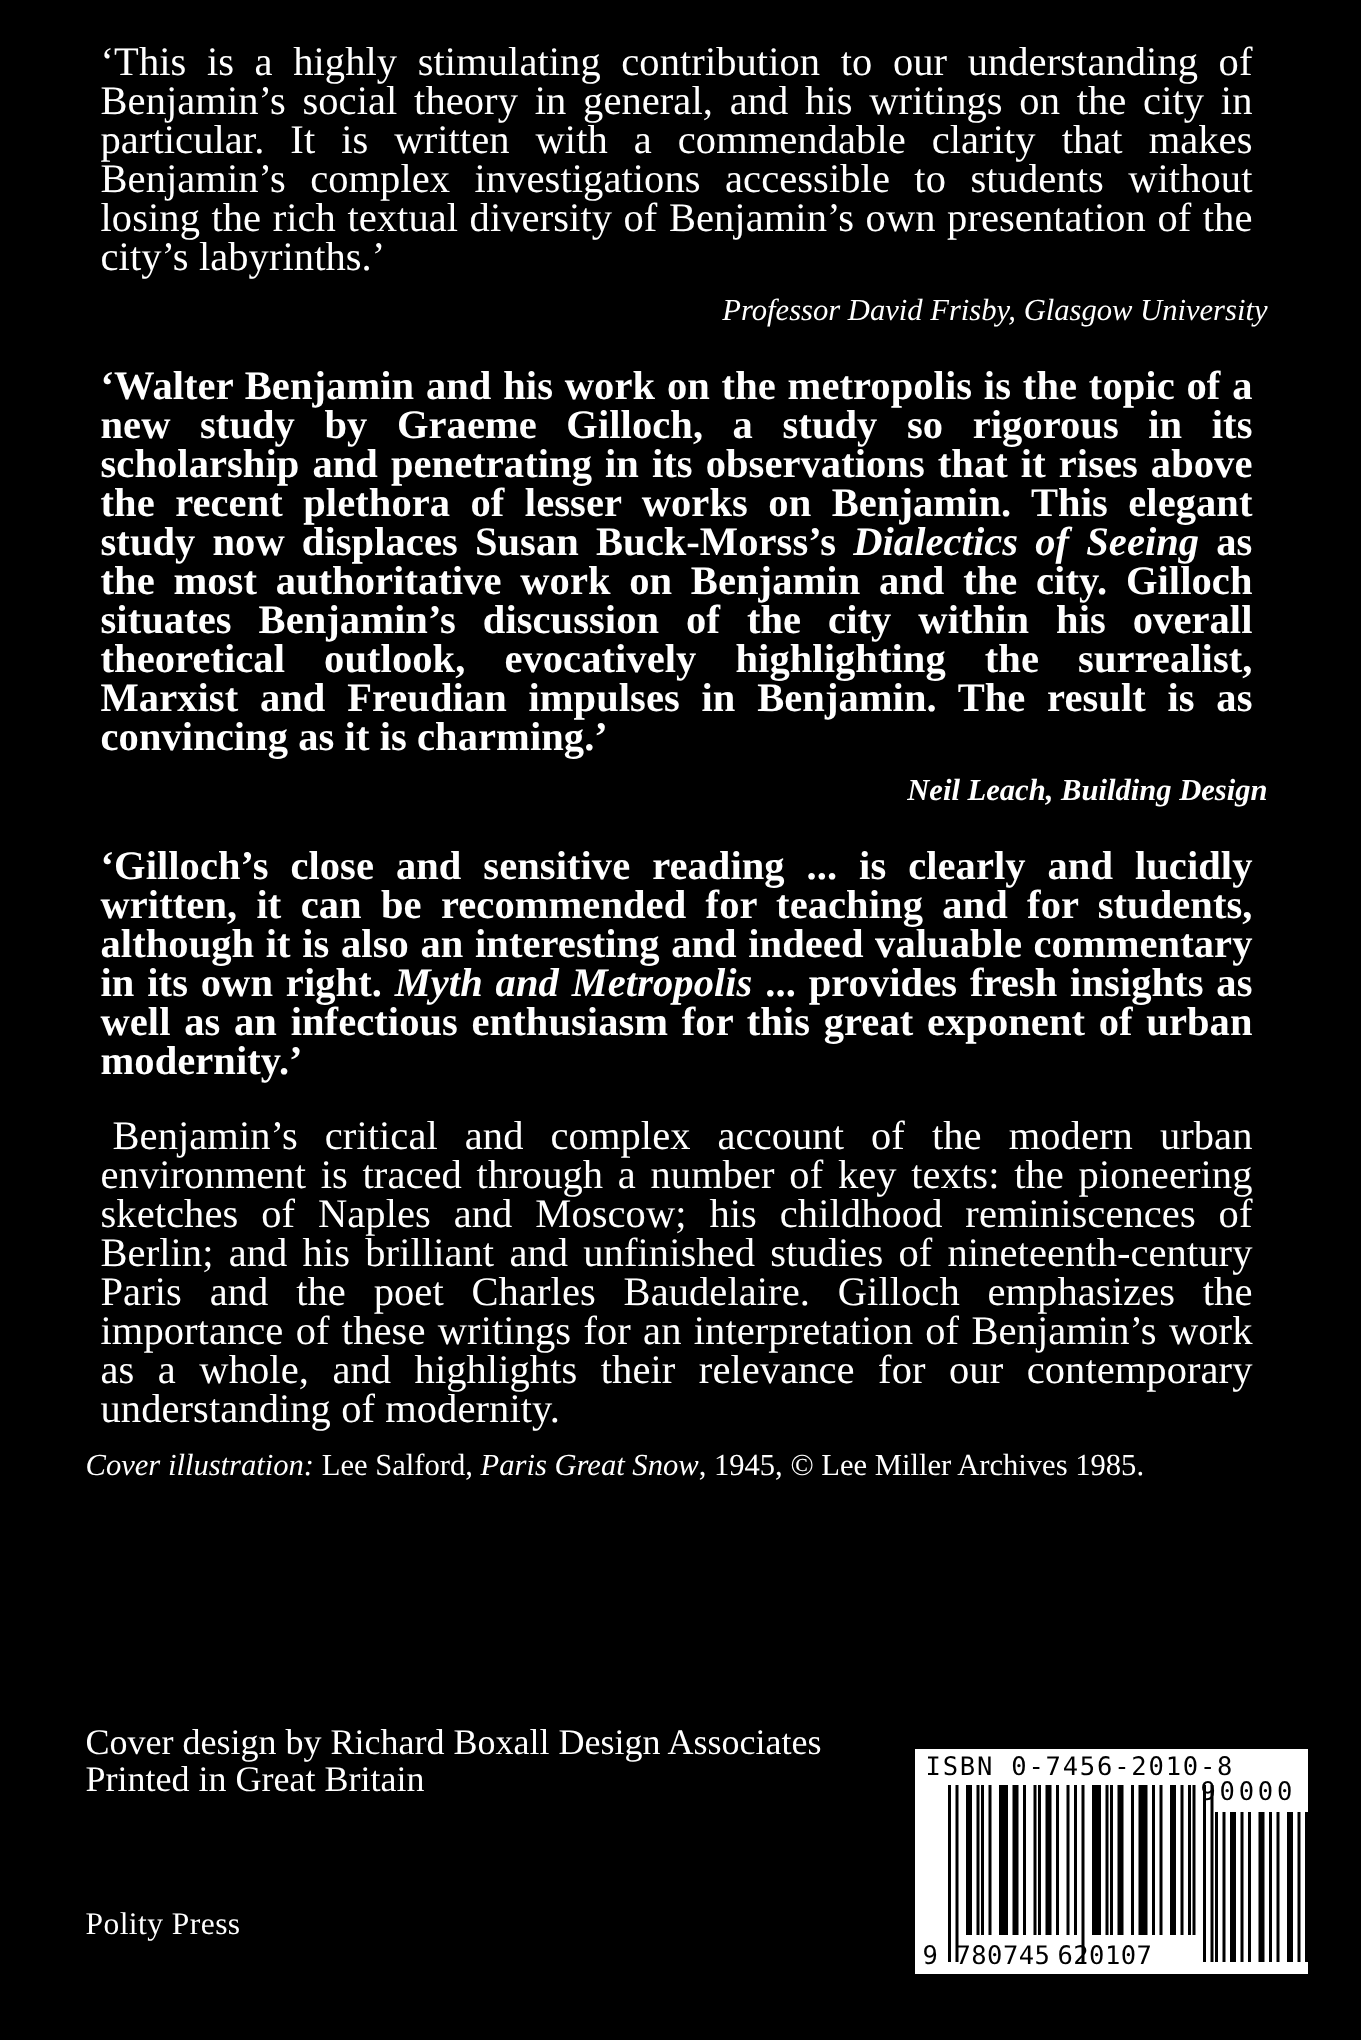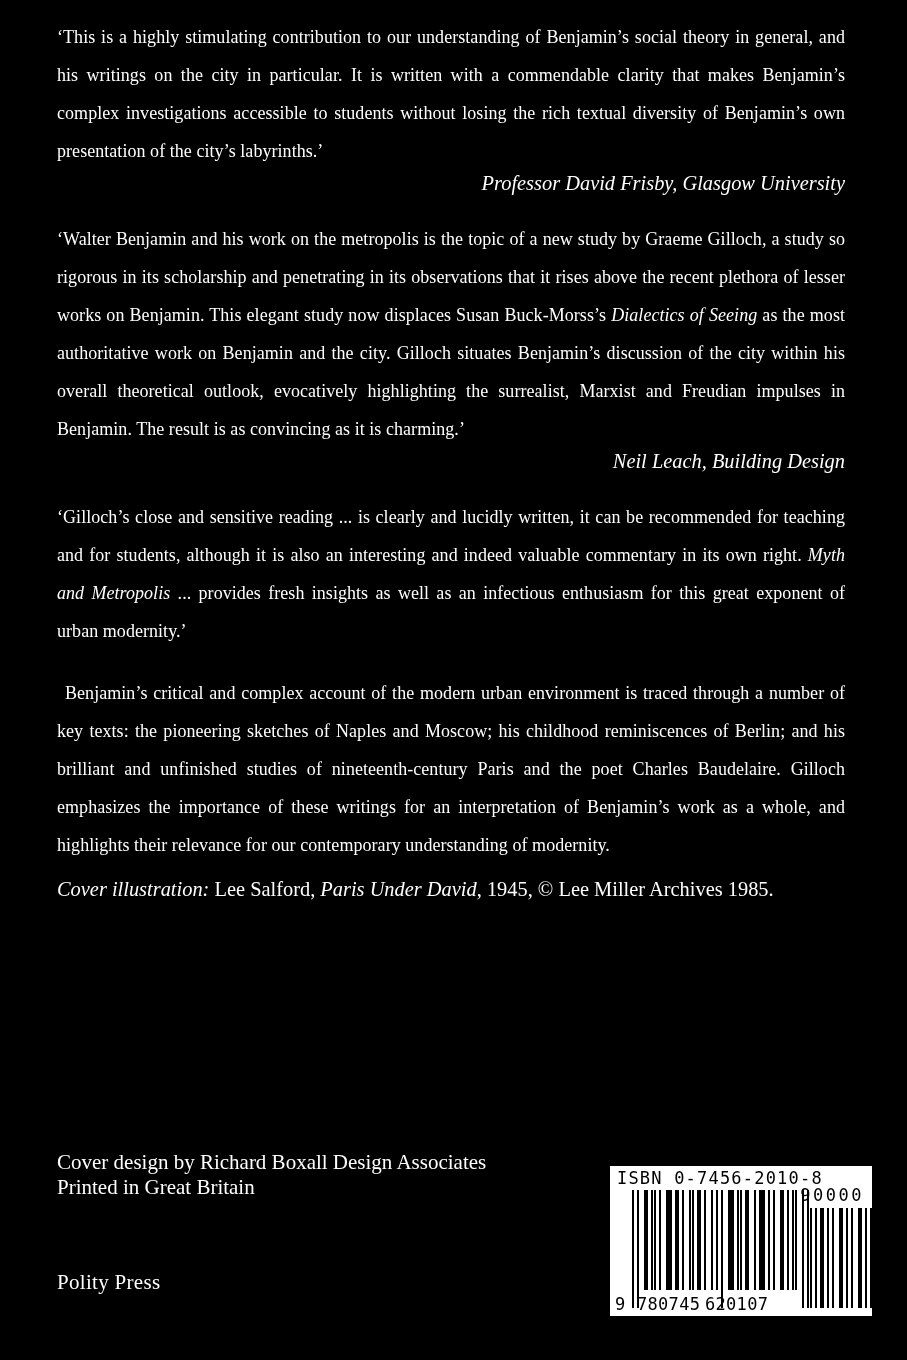--- a/index.html
+++ b/index.html
@@ -3,38 +3,38 @@
   <meta charset="utf-8">
   <style>
     html, body { margin: 0; padding: 0; }
     body {
       width: 907px; height: 1360px; background: #000; color: #fff;
       font-family: "Liberation Serif", "DejaVu Serif", serif;
       position: relative; overflow: hidden;
     }
     .page { position: absolute; left: 57px; top: 18px; width: 788px; }
     .para {
-      font-size: 18px; line-height: 38px; text-align: justify;
-      margin: 0; letter-spacing: 0.05px;
+      font-size: 27px; line-height: 26px; text-align: justify;
+      margin: 10px; letter-spacing: 0.05px;
     }
     .attrib {
       font-size: 20.4px; line-height: 26px; font-style: italic;
       text-align: right; margin: 0;
     }
     .quote { margin-bottom: 24px; }
-    .quote + .quote { margin-top: 0; }
+    .quote + .quote { margin-top: 0; font-weight: bold; }
     .sub { text-indent: 8px; }
     em, i { font-style: italic; }
     .blurb { margin-top: 24px; }
     .bio { margin-top: 28px; font-size: 20.4px; line-height: 26px; }
     .bio b { font-weight: bold; }
     .cover-ill { margin-top: 12px; font-size: 20.4px; line-height: 26px; }
     .credits {
       position: absolute; left: 57px; top: 1150px;
-      font-size: 21px; line-height: 25px;
+      font-size: 24px; line-height: 25px;
     }
     .publisher {
       position: absolute; left: 57px; top: 1270px;
       font-size: 21px; letter-spacing: 0.3px;
     }
     .barcode {
       position: absolute; left: 610px; top: 1166px;
       width: 262px; height: 150px; background: #fff; color: #000;
     }
     .isbn-label {
@@ -84,21 +84,21 @@
 
   <div class="quote">
     <p class="para"><span>‘Gilloch’s close and sensitive reading ... is clearly and lucidly written, it can be recommended for teaching and for students, although it is also an interesting and indeed valuable commentary in its own right. </span><i>Myth and Metropolis</i><span> ... provides fresh insights as well as an infectious enthusiasm for this great exponent of urban modernity.’</span></p>
   </div>
 
   <div class="blurb">
     <p class="para sub">Benjamin’s critical and complex account of the modern urban environment is traced through a number of key texts: the pioneering sketches of Naples and Moscow; his childhood reminiscences of Berlin; and his brilliant and unfinished studies of nineteenth-century Paris and the poet Charles Baudelaire. Gilloch emphasizes the importance of these writings for an interpretation of Benjamin’s work as a whole, and highlights their relevance for our contemporary understanding of modernity.</p>
   </div>
 
 
-  <p class="cover-ill"><i>Cover illustration:</i><span> Lee Salford, </span><i>Paris Under David</i><span>, 1945, © Lee Miller Archives 1985.</span></p>
+  <p class="cover-ill"><i>Cover illustration:</i><span> Lee Salford, </span><i>Paris Great Snow</i><span>, 1945, © Lee Miller Archives 1985.</span></p>
 </div>
 
 <div class="credits">
   <div>Cover design by Richard Boxall Design Associates</div>
   <div>Printed in Great Britain</div>
 </div>
 
 <div class="publisher">Polity Press</div>
 
 <div class="barcode">

